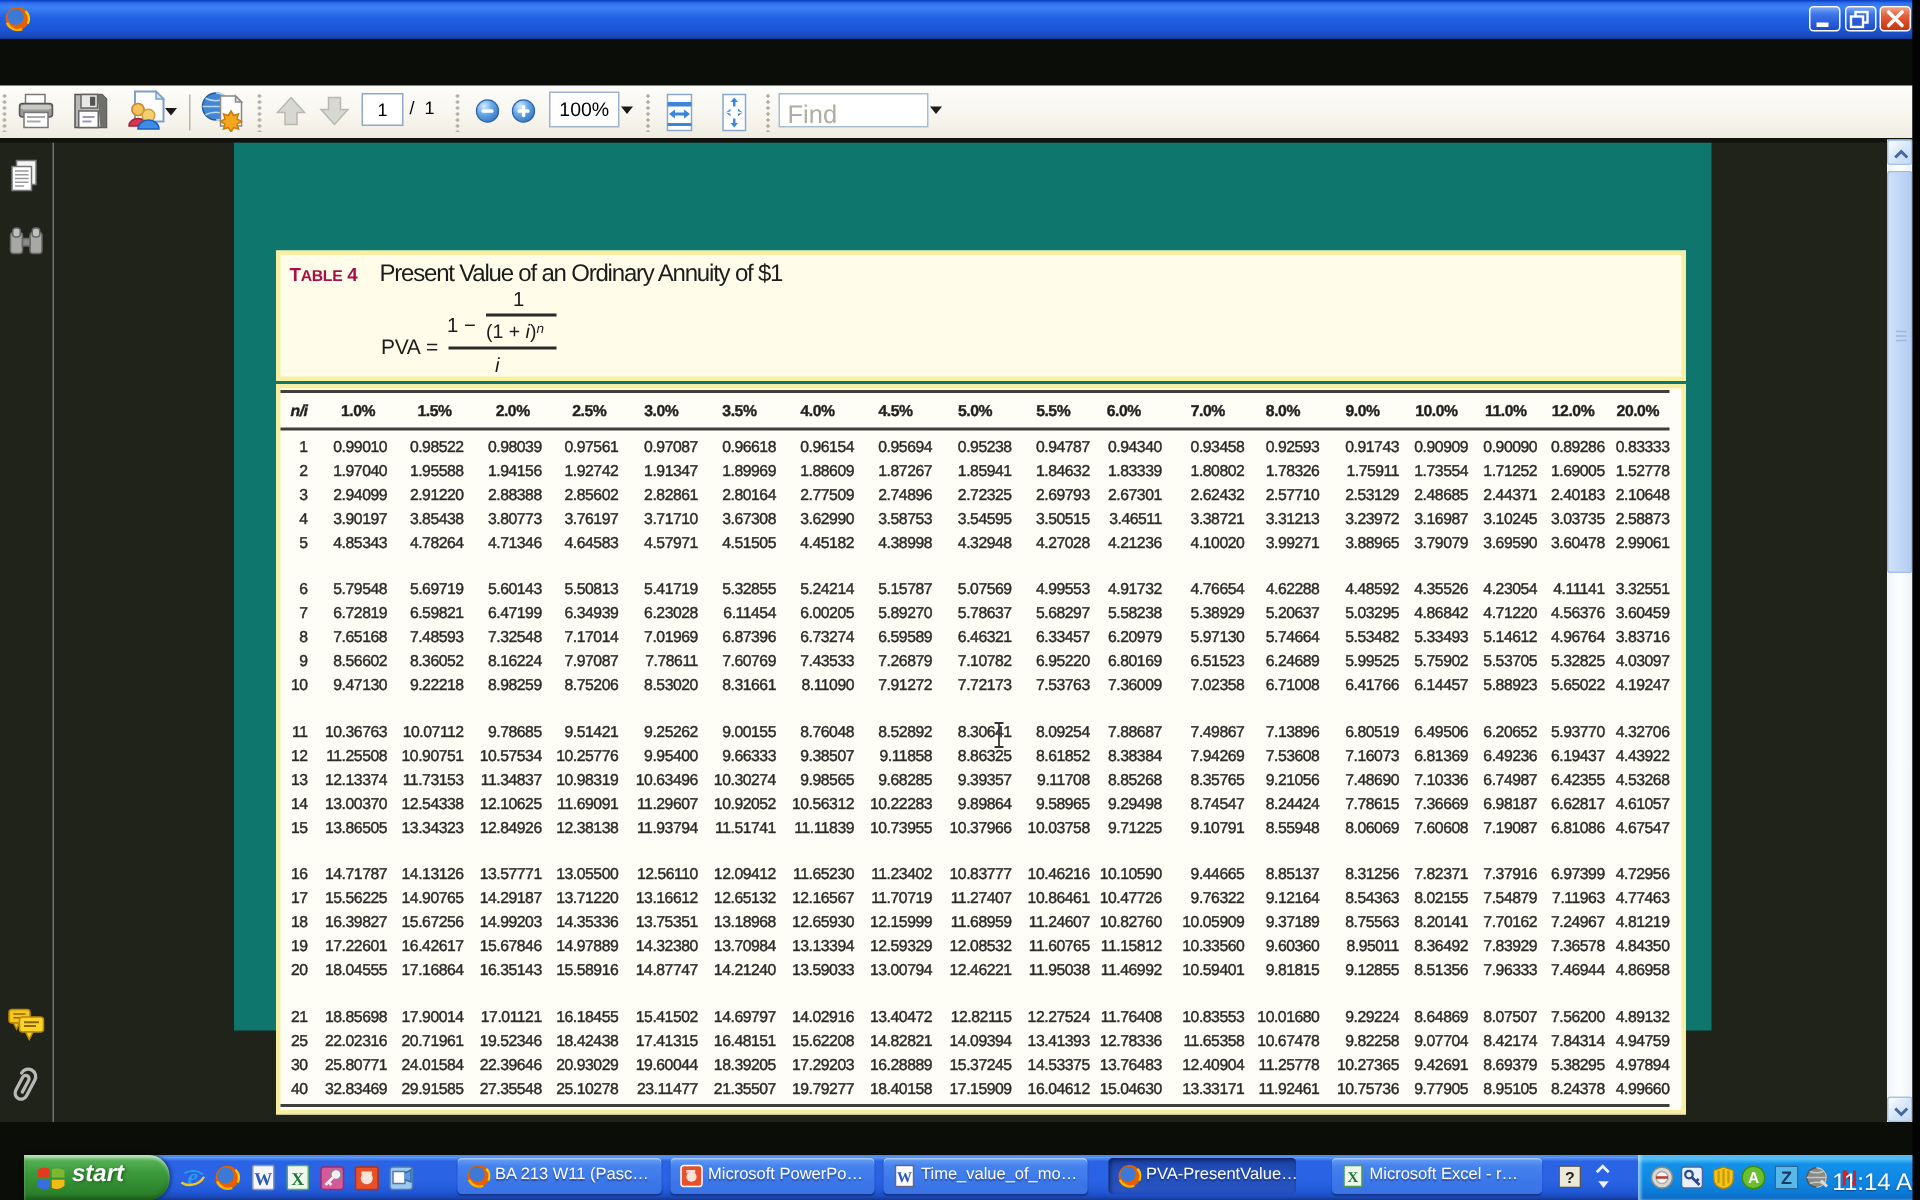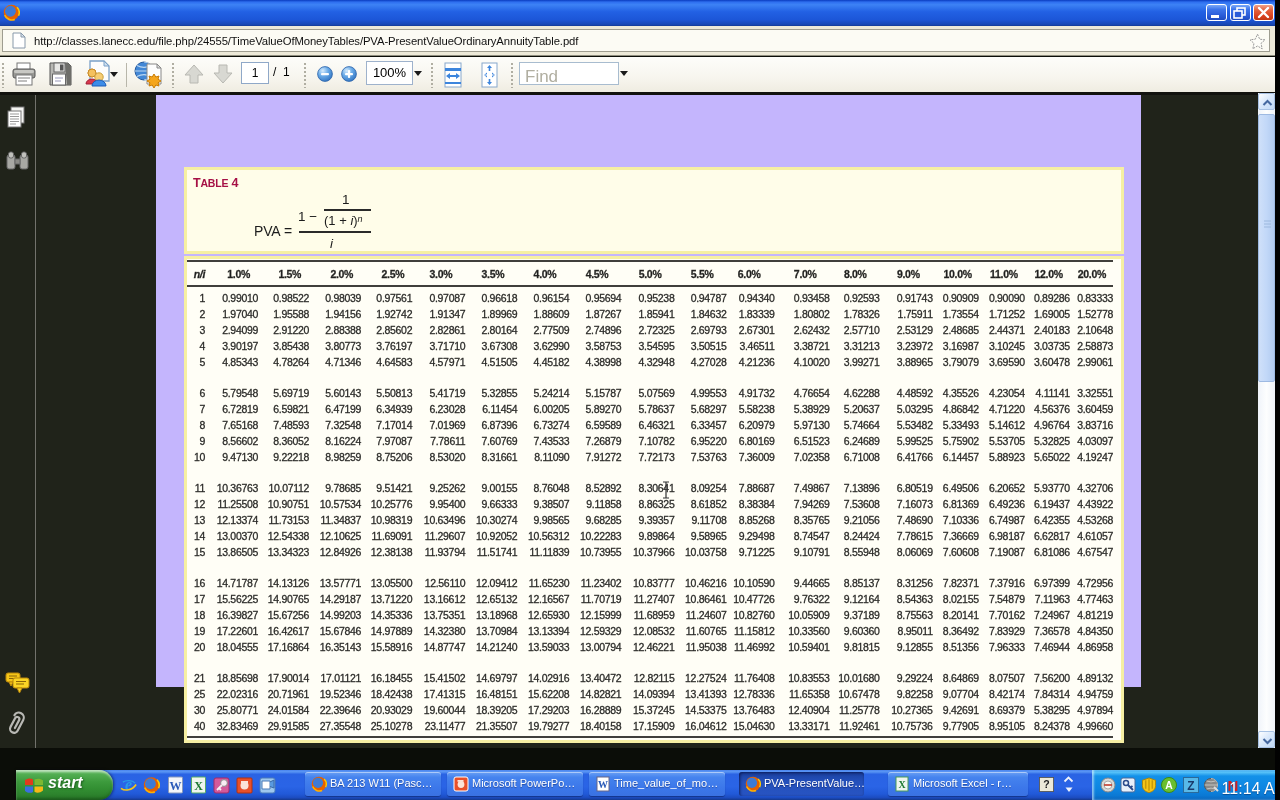--- a/index.html
+++ b/index.html
@@ -23,21 +23,21 @@
 .tbico{position:absolute}
 #pagebox{position:absolute;left:241px;top:5px;width:28px;height:22px;background:#fff;border:1px solid #8fa8c8;font-size:12px;text-align:center;line-height:20px;color:#000}
 #pagetot{position:absolute;left:273px;top:8px;font-size:12px;color:#000}
 #zoombox{position:absolute;left:366px;top:4px;width:47px;height:24px;background:#fff;border:1px solid #9eb2cc;font-size:13px;text-align:center;line-height:22px;color:#000}
 #findbox{position:absolute;left:519px;top:5px;width:100px;height:23px;background:#fff;border:1px solid #a8bccf}
 #findbox span{position:absolute;left:5px;top:4px;color:#b0aea0;font-size:17px}
 .ddarr{position:absolute;width:0;height:0;border-left:4px solid transparent;border-right:4px solid transparent;border-top:5px solid #1a1a1a}
 
 #content{position:absolute;left:0;top:95px;width:1275px;height:653px;background:#20231a;overflow:hidden}
 #sidebar-line{position:absolute;left:35px;top:0;width:1px;height:653px;background:#72726c}
-#page{position:absolute;left:156px;top:0;width:985px;height:592px;background:#c4b5fd}
+#page{position:absolute;left:156px;top:0;width:985px;height:592px;background:#0f766e}
 
 #hdrbox{position:absolute;left:28px;top:72px;width:940px;height:87px;background:#fffde9;border:3px solid #f6efa3}
 #tblbox{position:absolute;left:28px;top:161px;width:940px;height:487px;background:#fffef6;border:3px solid #f6efa3}
 #hdrbox .t4{position:absolute;left:6px;top:6px;color:#a61045;font-weight:bold;font-size:12.5px;letter-spacing:-0.2px}
 #hdrbox .t4 .sc{font-size:10.5px}
 #hdrbox .cap{position:absolute;left:66px;top:4px;color:#1c1c1c;font-size:16px;letter-spacing:-0.8px}
 
 .fx{position:absolute;color:#1c1c1c}
 
 #pvt{border-collapse:collapse;table-layout:fixed;width:926px;margin:2px 0 0 0}
@@ -100,32 +100,20 @@
           <rect x="3" y="6" width="8" height="7" fill="#2a5cd8" stroke="#fff" stroke-width="1.6"></rect>
         </svg>
       </div>
  <div class="winbtn" id="btn-close" style="left:1253px">
         <svg width="19" height="15">
           <path d="M5 3 L14 12 M14 3 L5 12" stroke="#fff" stroke-width="2.4" stroke-linecap="round"></path>
         </svg>
       </div>
 </div>
 
-<div id="addrrow">
- <div id="addrinput">
-  <svg width="16" height="17" style="position:absolute;left:8px;top:2px" viewBox="0 0 16 17">
-   <path d="M2 1 h8 l4 4 v11 h-12 Z" fill="#fff" stroke="#8899aa" stroke-width="1"></path>
-   <path d="M10 1 l4 4 h-4 Z" fill="#dce6f0" stroke="#8899aa" stroke-width="1"></path>
-  </svg>
-  <span class="url">http://classes.lanecc.edu/file.php/24555/TimeValueOfMoneyTables/PVA-PresentValueOrdinaryAnnuityTable.pdf</span>
-  <svg width="17" height="17" style="position:absolute;left:1246px;top:3px" viewBox="0 0 17 17">
-   <path d="M8.5 1.2 L10.7 6.2 L16 6.8 L12 10.4 L13.2 15.8 L8.5 13 L3.8 15.8 L5 10.4 L1 6.8 L6.3 6.2 Z" fill="#fdfdf8" stroke="#999" stroke-width="1" stroke-dasharray="2 1"></path>
-  </svg>
- </div>
-</div>
 
 <div id="toolbar">
  <div class="dotsep" style="left:1px"></div>
  <svg class="tbico" style="left:12px;top:5px" width="24" height="25" viewBox="0 0 24 25">
   <rect x="5" y="1" width="13" height="8" fill="#fff" stroke="#777"></rect>
   <rect x="1" y="7" width="22" height="9" rx="2" fill="#9a9a96" stroke="#555"></rect>
   <rect x="2" y="8" width="20" height="3" rx="1.5" fill="#c8c8c4"></rect>
   <rect x="4" y="13" width="16" height="10" fill="#fff" stroke="#777"></rect>
   <path d="M6 16 h12 M6 19 h9" stroke="#aaa" stroke-width="1.4"></path>
  </svg>
@@ -229,20 +217,21 @@
   <path d="M12 16 l2.5 5 2.5-5 Z" fill="#fbd425" stroke="#b8860b"></path>
   <path d="M11 9.5 h10 M11 12 h8" stroke="#8a6508" stroke-width="1.2"></path>
  </svg>
  <svg class="tbico" style="left:5px;top:614px;transform:rotate(28deg)" width="22" height="28" viewBox="0 0 22 28">
   <path d="M6 8 a5 5 0 0 1 10 0 v12 a4 4 0 0 1 -8 0 v-10 a2.2 2.2 0 0 1 4.4 0 v9" fill="none" stroke="#b8b8b4" stroke-width="2.2" stroke-linecap="round"></path>
  </svg>
  <div id="sidebar-line"></div>
  <div id="page">
   <div id="hdrbox">
    <div class="t4"><span>T</span><span class="sc">ABLE</span>&nbsp;<span>4</span></div>
+   <div class="cap">Present Value of an Ordinary Annuity of $1</div>
    <div class="fx" style="left:67px;top:53px;font-size:14px;letter-spacing:-0.2px">PVA&nbsp;=</div>
    <div class="fx" style="left:111px;top:39px;font-size:13.5px">1&nbsp;−</div>
    <div class="fx" style="left:155px;top:22px;font-size:13.5px">1</div>
    <div class="fx" style="left:137px;top:39px;width:47px;height:1.5px;background:#2a2a2a"></div>
    <div class="fx" style="left:137px;top:43px;font-size:13px">(1&nbsp;+&nbsp;<i>i</i>)<span style="font-size:9px;vertical-align:3px"><i>n</i></span></div>
    <div class="fx" style="left:112px;top:61px;width:72px;height:2px;background:#2a2a2a"></div>
    <div class="fx" style="left:143px;top:66px;font-size:13.5px"><i>i</i></div>
   </div>
   <div id="tblbox">
    <div id="topline"></div>

